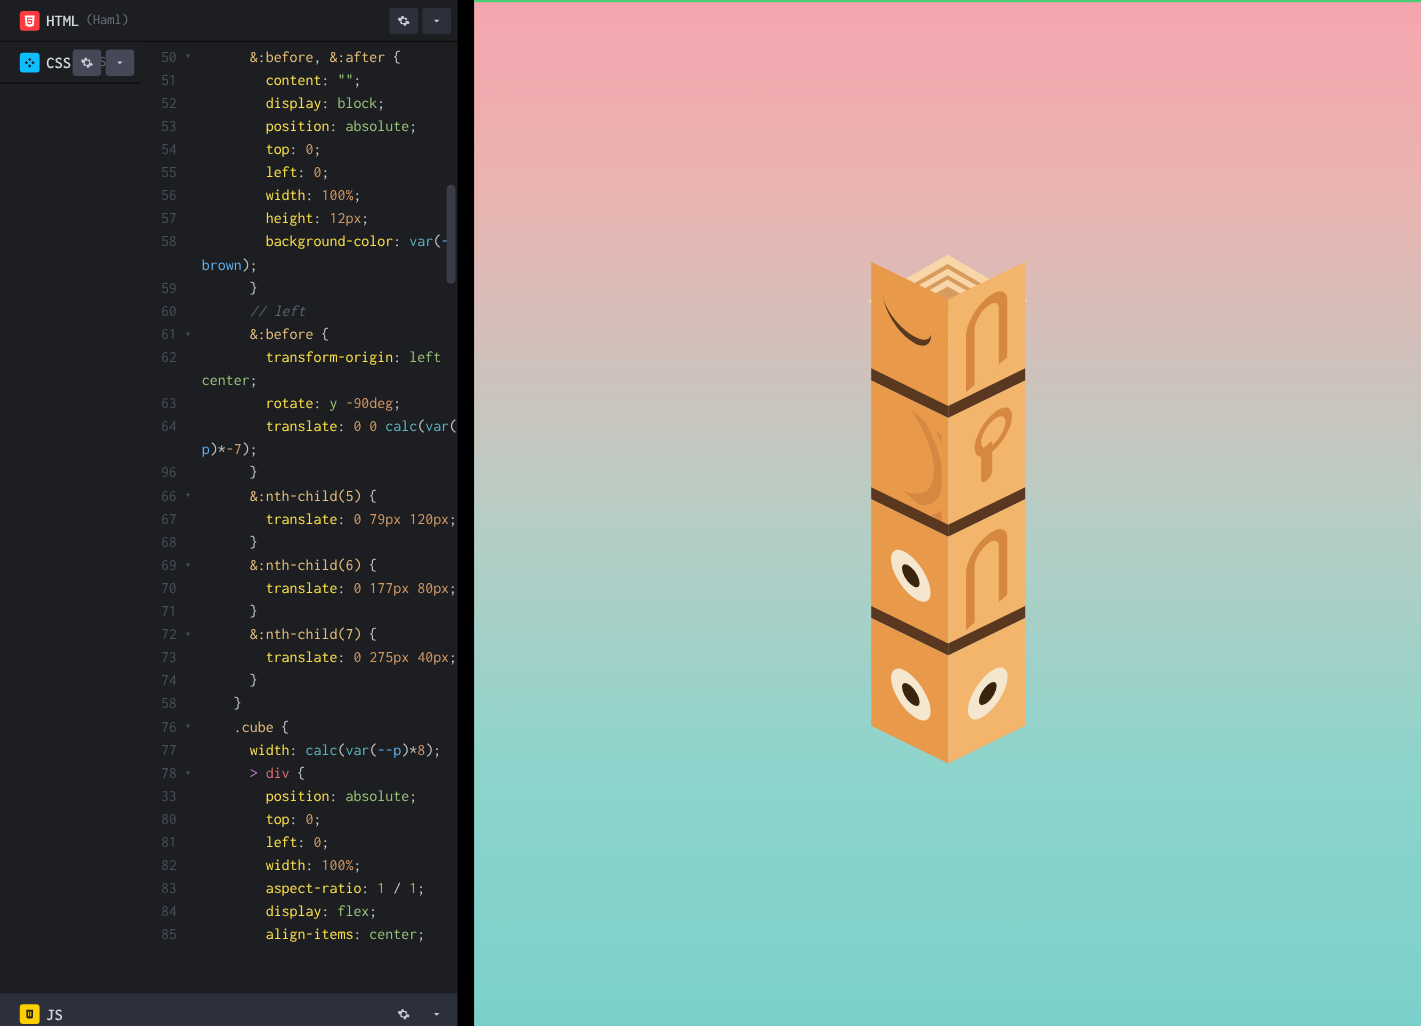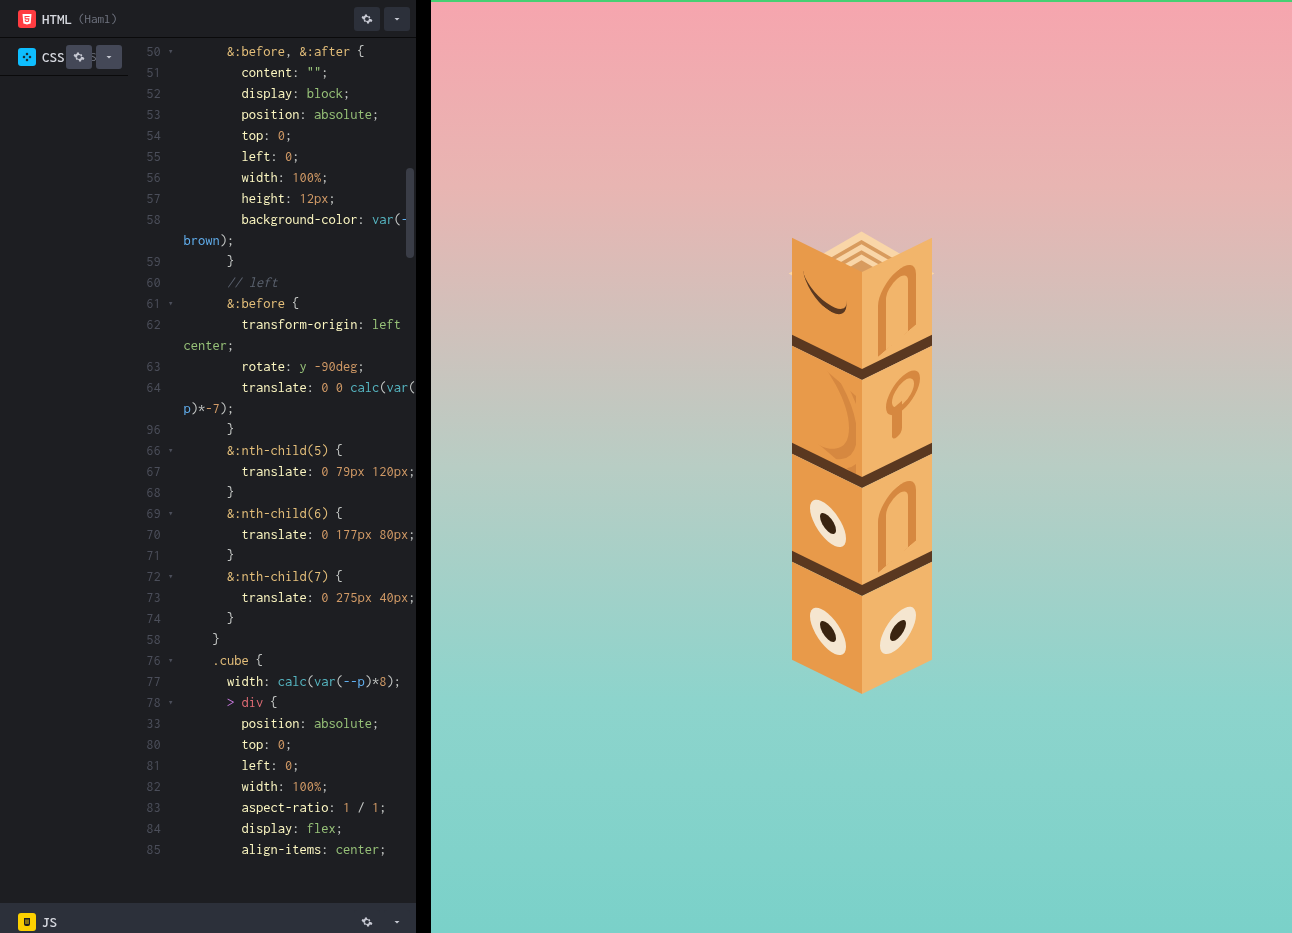--- a/index.html
+++ b/index.html
@@ -100,21 +100,21 @@
 .code-content {
   flex: 1;
   padding: 3px 0 3px 14px;
   white-space: pre;
   overflow: hidden;
   color: #c5c8c6;
 }
 .code-line { height: 21px; }
 .tk-sel { color: #e6c07b; }
 .tk-punct { color: #c5c8c6; }
-.tk-prop { color: #fef9c3; }
+.tk-prop { color: #fde047; }
 .tk-val { color: #98c379; }
 .tk-num { color: #d19a66; }
 .tk-str { color: #98c379; }
 .tk-var { color: #61afef; }
 .tk-comment { color: #5c6370; font-style: italic; }
 .tk-func { color: #56b6c2; }
 .tk-kw { color: #c678dd; }
 .tk-tag { color: #e06c75; }
 .scrollbar-track {
   position: absolute;

